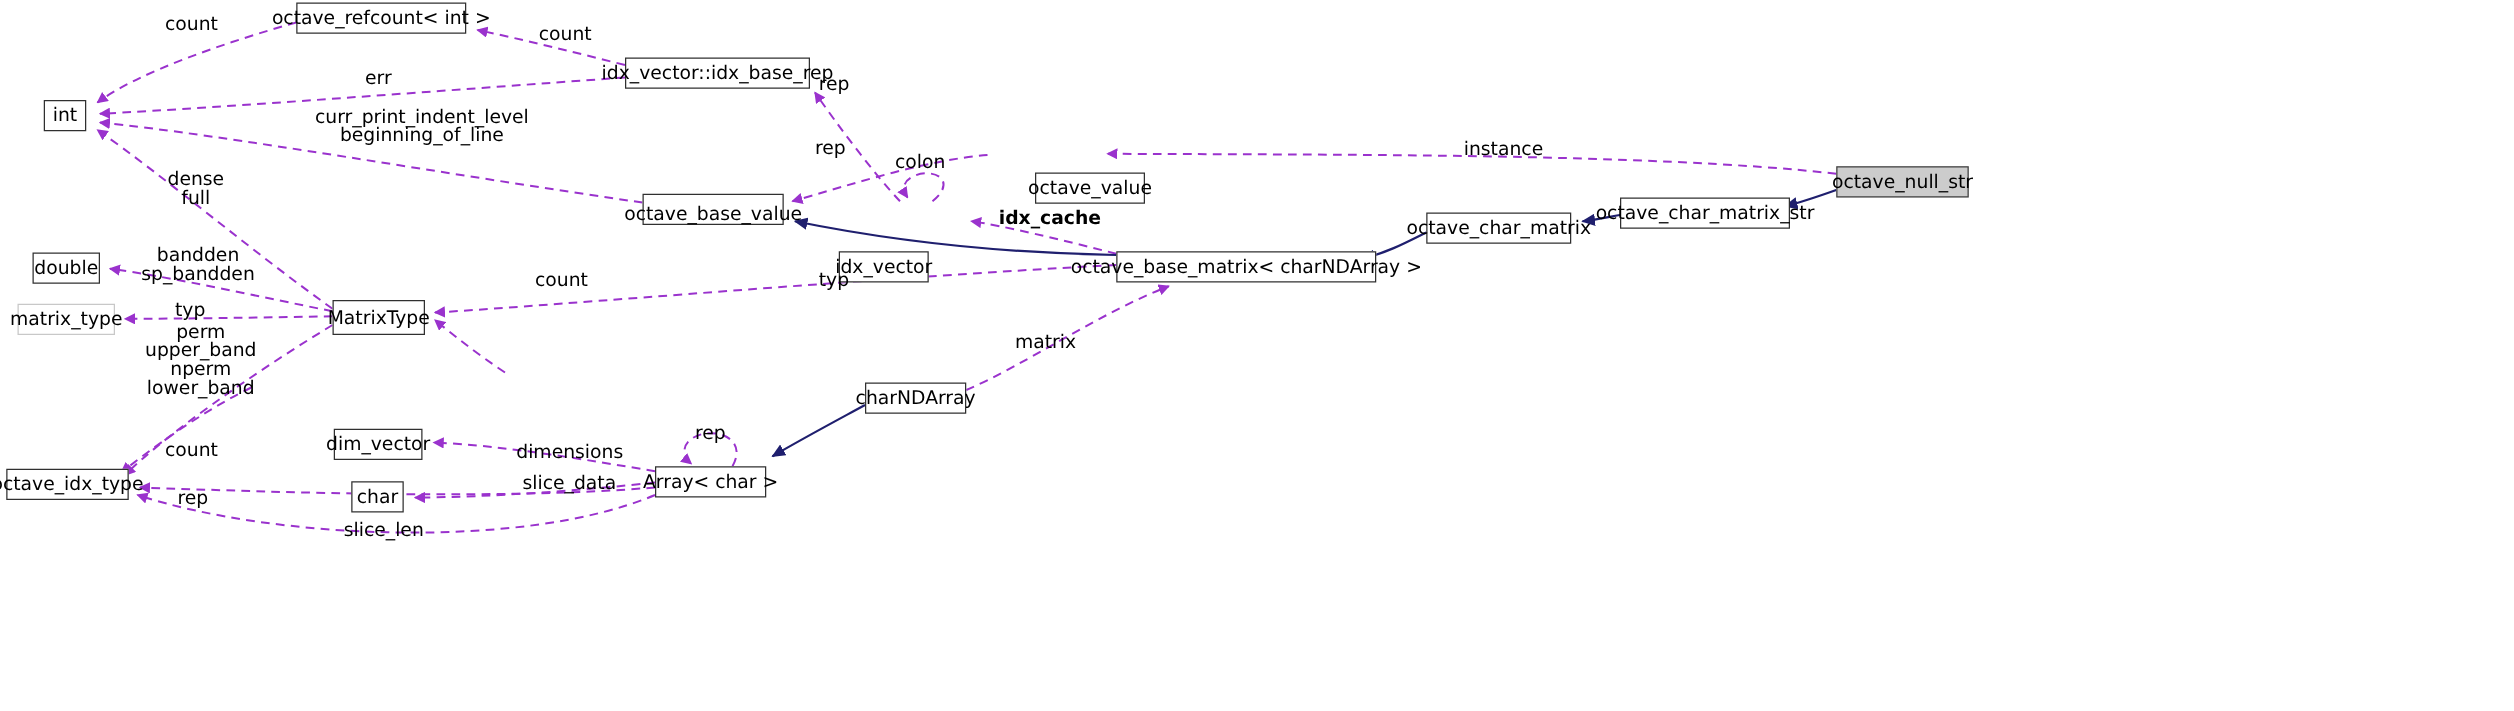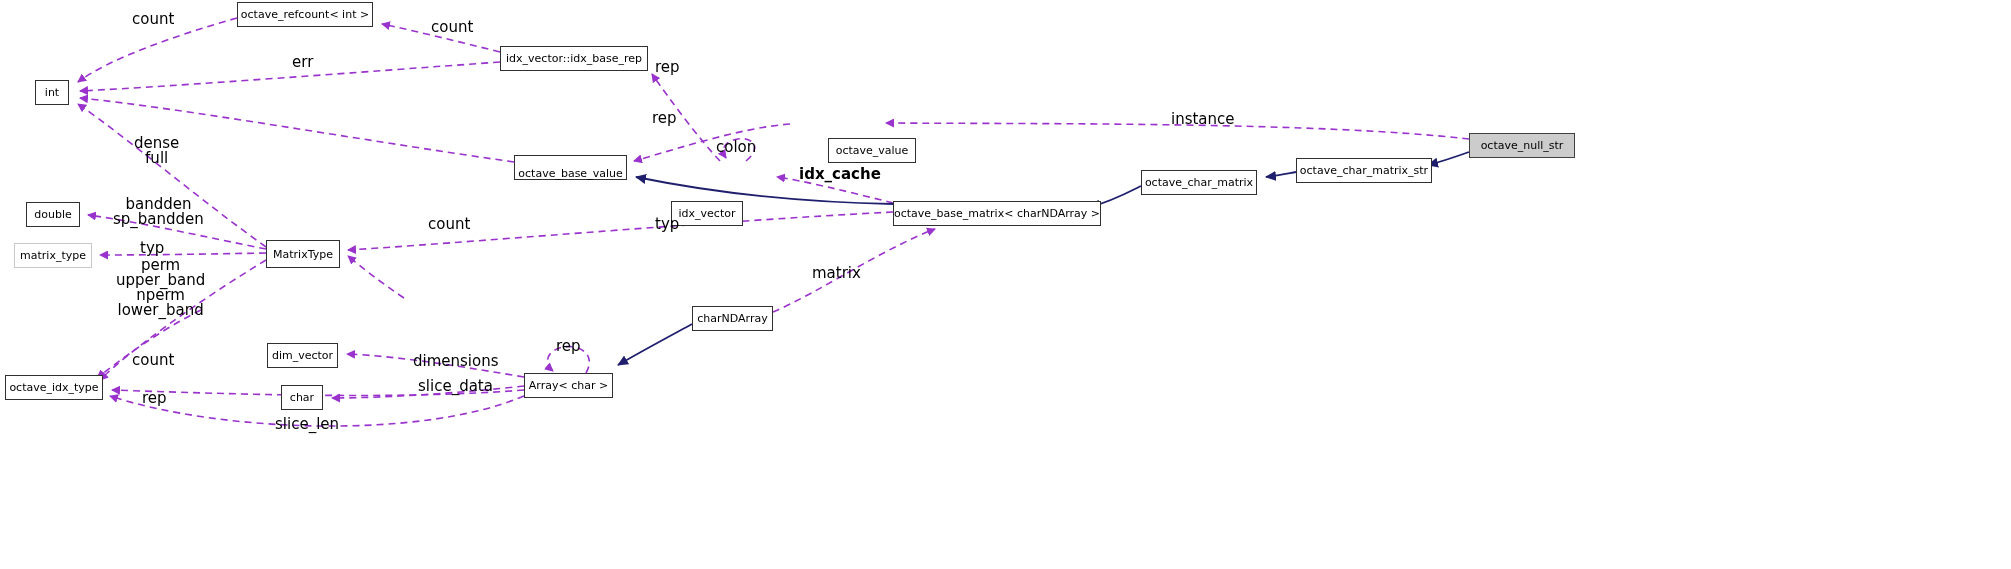--- a/index.html
+++ b/index.html
@@ -7,21 +7,21 @@
   #diagram-root{position:relative;width:2011px;height:569px;background:#ffffff;overflow:hidden;}
   svg#graph{position:absolute;left:0;top:0;width:2011px;height:569px;}
   .node-box{
     position:absolute;
     box-sizing:border-box;
     border:1px solid #303030;
     background:#ffffff;
     display:flex;
     align-items:center;
     justify-content:center;
-    font-size:11px;
+    font-size:15px;
     color:#000000;
     white-space:nowrap;
     line-height:1;
   }
   .node-box.highlight{background:#cccccc;border-color:#404040;}
   .node-box.faded{border-color:#c8c8c8;}
   .edge-label{
     position:absolute;
     font-size:15px;
     color:#000000;
@@ -158,23 +158,25 @@
   <div class="node-box" style="left:524px;top:373px;width:89px;height:25px;">
     <span>Array&lt; char &gt;</span>
   </div>
   <div class="node-box" style="left:281px;top:385px;width:42px;height:25px;">
     <span>char</span>
   </div>
 
   <div class="edge-label" style="left:132px;top:12px;">count</div>
   <div class="edge-label" style="left:431px;top:20px;">count</div>
   <div class="edge-label" style="left:292px;top:55px;">err</div>
+  <div class="edge-label" style="left:252px;top:86px;">curr_print_indent_level
+beginning_of_line</div>
   <div class="edge-label" style="left:655px;top:60px;">rep</div>
   <div class="edge-label" style="left:652px;top:111px;">rep</div>
-  <div class="edge-label" style="left:716px;top:140px;text-align:right;">colon</div>
+  <div class="edge-label" style="left:716px;top:122px;text-align:right;">colon</div>
   <div class="edge-label" style="left:1171px;top:112px;">instance</div>
   <div class="edge-label" style="left:799px;top:167px;font-weight:bold;">idx_cache</div>
   <div class="edge-label" style="left:134px;top:136px;">dense
 full</div>
   <div class="edge-label" style="left:113px;top:197px;">bandden
 sp_bandden</div>
   <div class="edge-label" style="left:140px;top:241px;">typ</div>
   <div class="edge-label" style="left:116px;top:258px;">perm
 upper_band
 nperm

